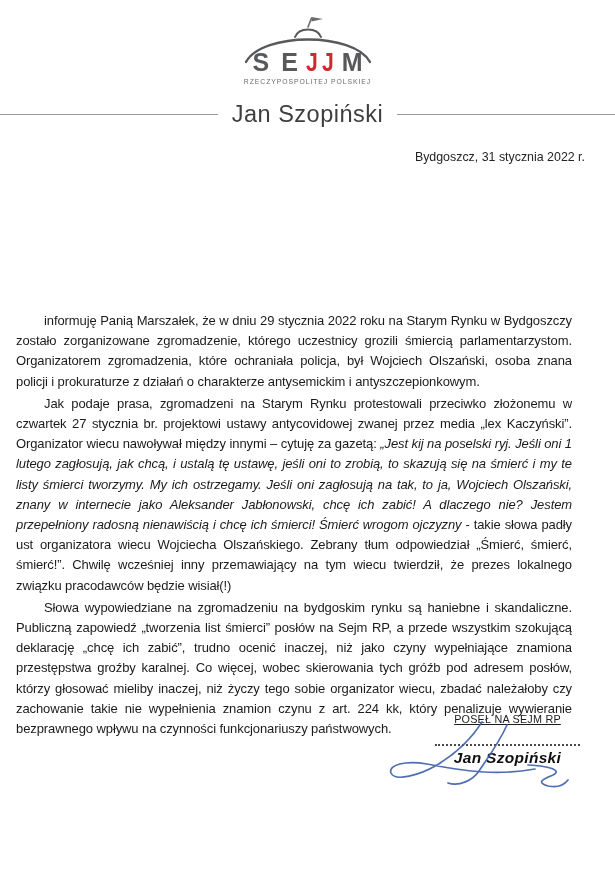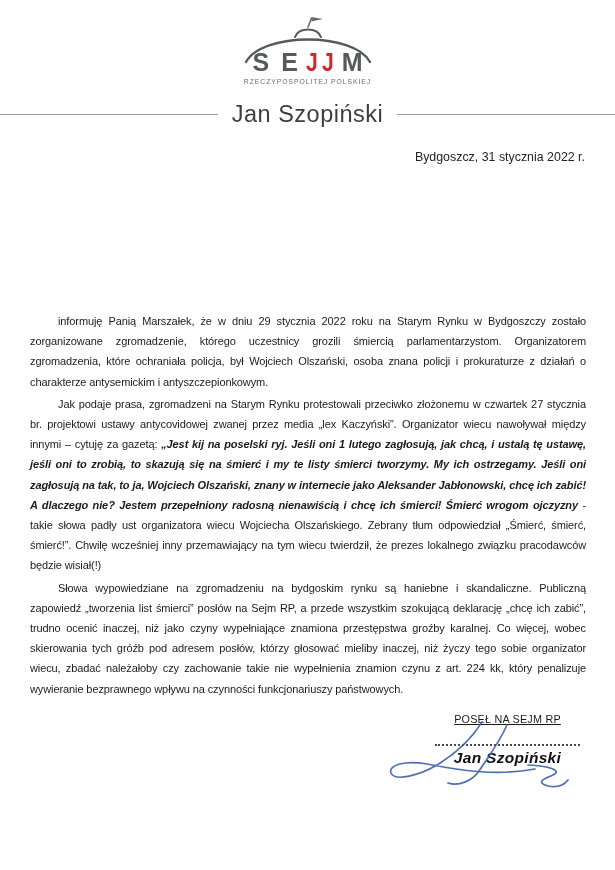--- a/index.html
+++ b/index.html
@@ -51,26 +51,26 @@
 
   
   .recipient{
     position:absolute;top:204px;left:382px;
     font-size:13.6px;font-weight:700;line-height:22.5px;
     color:#141414;white-space:nowrap;
   }
 
   
   .body-text{
-    position:absolute;top:311px;left:30px;width:556px;
-    font-size:11px;line-height:20.2px;letter-spacing:-0.1px;
+    position:absolute;top:311px;left:16px;width:556px;
+    font-size:13px;line-height:20.2px;letter-spacing:-0.1px;
     text-align:justify;color:#1b1b1b;
   }
   .body-text p{margin:0 0 2px 0;text-indent:28px;}
-  .seg.bold-italic{font-weight:700;font-style:italic;}
+  .seg.bold-italic{font-weight:400;font-style:italic;}
 
   
   .signature-block{
     position:absolute;top:706px;left:385px;width:205px;height:105px;
   }
   .sig-col{margin-left:50px;width:145px;text-align:center;}
   .sig-title{font-size:10.8px;color:#1b1b1b;letter-spacing:0.02em;margin-top:7px;text-decoration:underline;}
   .sig-dotline{height:0;border-top:2px dotted #4a4a4a;margin-top:19px;}
   .sig-name{margin-top:3px;font-size:15.5px;font-weight:700;font-style:italic;color:#101010;letter-spacing:0.3px;}
   .signature-svg{position:absolute;left:0;top:2px;pointer-events:none;}

